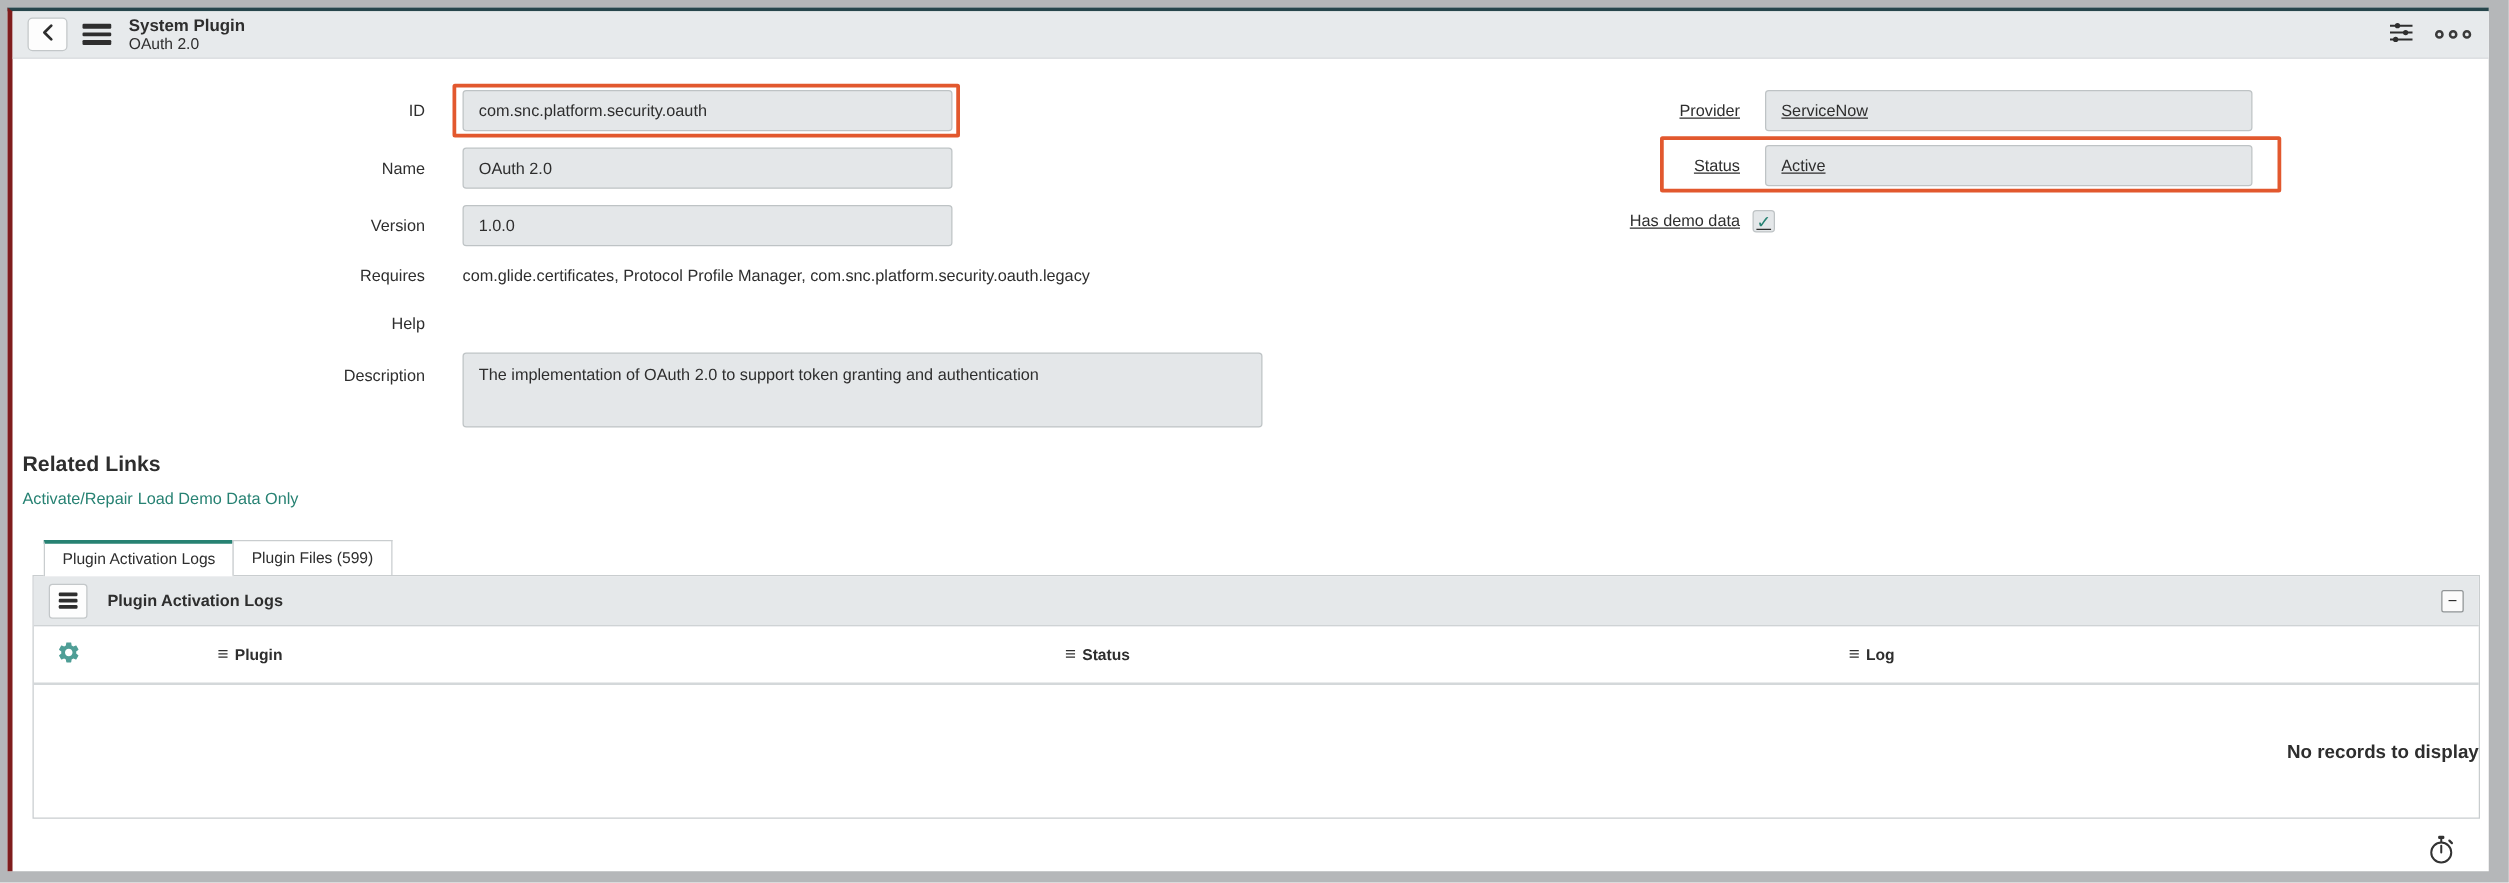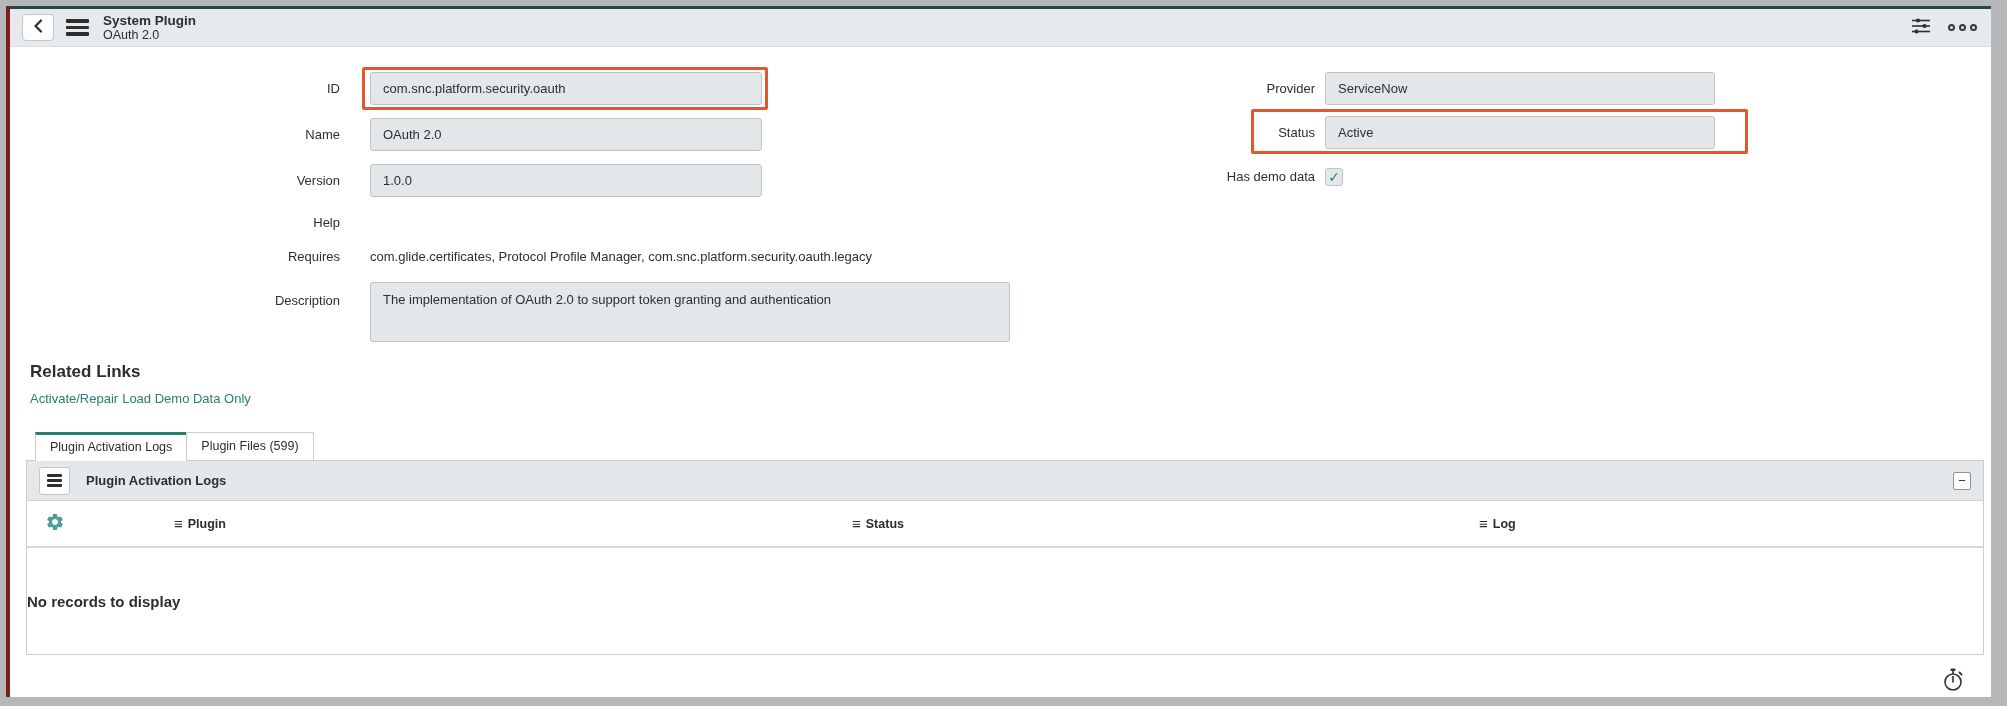--- a/index.html
+++ b/index.html
@@ -48,33 +48,33 @@
   input.ro { height:33px; width:392px; }
   textarea.ro { width:1370px; height:60px; padding:8px 12px; resize:none; line-height:1.35; }
   .row-help { height:24px; margin-bottom:12px; }
   .row-requires { height:20px; margin-bottom:16px; }
   .row-desc { align-items:flex-start; }
   .row-desc .flabel { padding-top:11px; }
   .plain-val { margin-left:30px; }
   .hl-box { position:absolute; border:3px solid #e2582e; pointer-events:none; border-radius:2px; }
   .hl-id { left:352px; top:-5px; width:406px; height:43px; }
   .hl-status { left:230px; top:-7px; width:497px; height:45px; }
-  .right-col { position:absolute; left:1011px; top:25px; width:740px; }
+  .right-col { position:absolute; left:1088px; top:25px; width:740px;text-decoration:underline; }
   .rrow { display:flex; align-items:center; height:33px; margin-bottom:11px; position:relative; }
   .rlabel { width:294px; text-align:right; flex:none; }
-  .rval { margin-left:10px; }
+  .rval { margin-left:20px; }
   .rrow input.ro { width:390px; }
   .checkbox {
     margin-left:10px; width:18px; height:18px; background:#e4e7e9;
     border:1px solid #bec3c5; border-radius:3px; display:flex;
     align-items:center; justify-content:center; cursor:pointer;
     color:#278273; font-weight:bold; font-size:14px; line-height:1;
   }
   
-  .related { margin:20px 0 0 20px; }
+  .related { margin:20px 0 0 8px; }
   .related-title { font-size:17px; font-weight:bold; }
   .related-links { margin-top:9px; display:flex; flex-direction:row; gap:4px; }
   .related-links a { color:#278273; text-decoration:none; font-size:13px; cursor:pointer; }
   
   .tabs { display:flex; align-items:flex-end; margin:26px 0 0 25px; position:relative; z-index:2; }
   .tab {
     background:#fff; border:1px solid #c9cdcf; border-bottom:none;
     padding:6px 14px 7px 14px; font-size:12.5px; cursor:pointer; margin-right:-1px;
   }
   .tab.active { border-top:3px solid #278273; padding-top:5px; margin-bottom:-1px; background:#fff; }
@@ -98,21 +98,21 @@
   .btn-collapse {
     width:18px; height:18px; border:1px solid #8f9395; background:#fbfbfb; border-radius:2px;
     display:flex; align-items:center; justify-content:center; font-size:13px; line-height:1;
     cursor:pointer; color:#2e2e2e; padding:0;
   }
   .col-row { height:47px; border-bottom:2px solid #d4d8da; position:relative; }
   .col-cell { position:absolute; top:0; height:100%; display:flex; align-items:center; gap:5px; font-weight:bold; font-size:12.5px; cursor:pointer; }
   .col-menu-glyph { font-weight:normal; font-size:15px; }
   .gear-cell { position:absolute; left:18px; top:0; height:100%; display:flex; align-items:center; cursor:pointer; }
   .cc-created { left:147px; } .cc-status { left:825px; } .cc-log { left:1452px; }
-  .list-body { height:106px; display:flex; align-items:center; justify-content:flex-start; }
+  .list-body { height:106px; display:flex; align-items:center; justify-content:flex-end; }
   .empty-msg { font-weight:bold; font-size:15px; }
   
   .footer-timer { position:absolute; right:26px; bottom:1px; cursor:pointer; }
 </style>
 </head>
 <body>
 
 <div class="window">
 
   <header class="app-header">
@@ -169,27 +169,27 @@
     <div class="frow">
       <label class="flabel">Name</label>
       <input class="ro fval" readonly="" value="OAuth 2.0" style="">
     </div>
 
     <div class="frow">
       <label class="flabel">Version</label>
       <input class="ro fval" readonly="" value="1.0.0" style="">
     </div>
 
-    <div class="frow row-help">
-      <label class="flabel">Help</label>
-    </div>
-
     <div class="frow row-requires">
       <label class="flabel">Requires</label>
       <span class="plain-val">com.glide.certificates, Protocol Profile Manager, com.snc.platform.security.oauth.legacy</span>
+    </div>
+
+    <div class="frow row-help">
+      <label class="flabel">Help</label>
     </div>
 
     <div class="frow auto row-desc">
       <label class="flabel">Description</label>
       <textarea class="ro fval" readonly="" style="">The implementation of OAuth 2.0 to support token granting and authentication</textarea>
     </div>
 
     <div class="right-col">
       <div class="rrow">
         <label class="rlabel">Provider</label>

